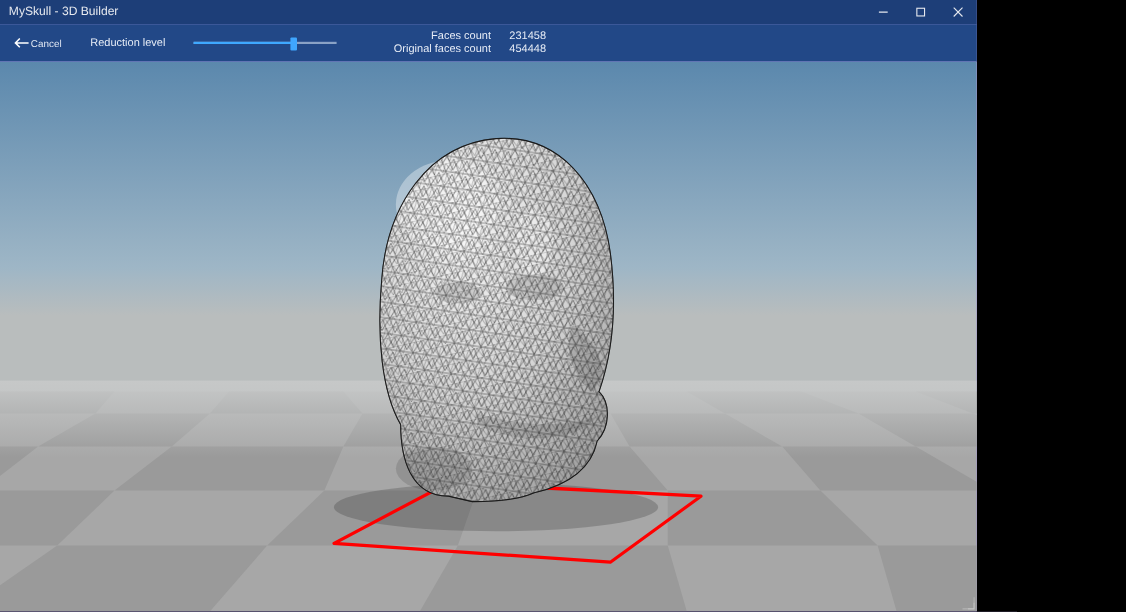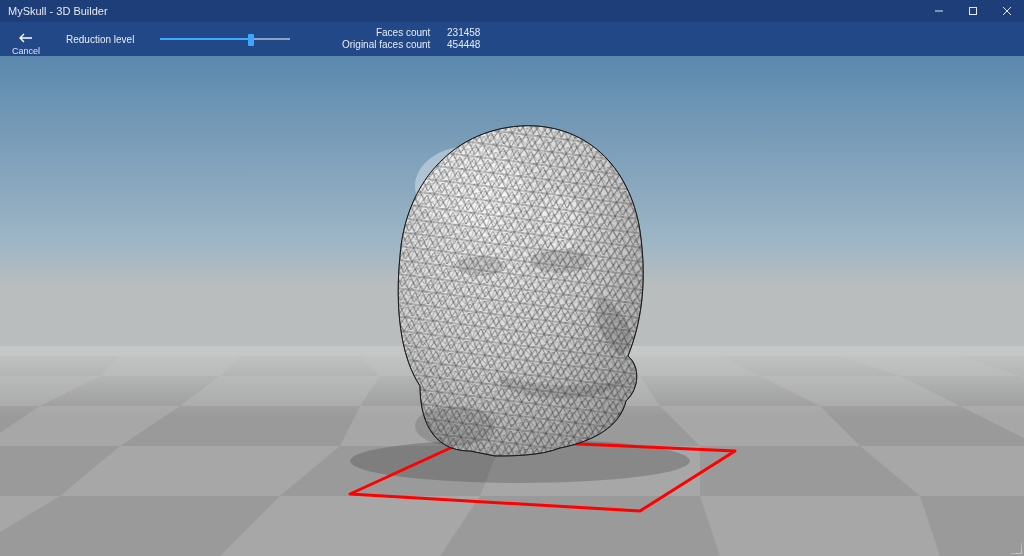--- a/index.html
+++ b/index.html
@@ -1,25 +1,25 @@
 <!DOCTYPE html>
 <html><head>
 <meta charset="utf-8">
 <style>
   html,body{margin:0;padding:0;width:1024px;height:556px;overflow:hidden;font-family:"Segoe UI",Arial,sans-serif;font-size:11px;color:#fff;background:#000;}
-  .window{position:relative;width:1024px;height:556px;background:#c4b5fd;}
+  .window{position:relative;width:888px;height:556px;background:#c4b5fd;}
   
   .titlebar{position:absolute;left:0;top:0;right:0;height:22px;background:#1d3e78;display:flex;align-items:center;justify-content:space-between;padding:0 0 0 8px;box-sizing:border-box;}
   .titlebar .title{font-size:11px;color:#e6e9ef;}
   .win-controls{display:flex;height:22px;}
   .win-btn{width:34px;height:22px;display:flex;align-items:center;justify-content:center;color:#e6e9ef;}
   .win-btn svg{width:10px;height:10px;stroke:#e6e9ef;stroke-width:1;fill:none;}
   
   .toolbar{position:absolute;left:0;top:22px;right:0;height:34px;background:#224887;display:flex;align-items:center;padding:0 6px;box-sizing:border-box;gap:6px;}
-  .tb-btn{display:flex;flex-direction:column;align-items:center;justify-content:flex-end;padding:0 6px;height:100%;}
+  .tb-btn{display:flex;flex-direction:row;align-items:center;justify-content:flex-end;padding:0 6px;height:100%;}
   .tb-btn .ico{height:14px;display:flex;align-items:center;justify-content:center;}
   .tb-btn .ico svg{stroke:#fff;stroke-width:1.4;fill:none;}
   .tb-btn .lbl{font-size:9px;color:#dfe6f2;margin-top:1px;}
   .slider-group{display:flex;align-items:center;margin-left:14px;gap:26px;}
   .slider-label{font-size:10px;color:#e6ecf6;}
   .slider{position:relative;width:130px;height:14px;}
   .slider .track{position:absolute;left:0;right:0;top:6px;height:2px;background:#8aa2c6;}
   .slider .fill{position:absolute;left:0;top:6px;height:2px;background:#3fa9ff;width:70%;}
   .slider .thumb{position:absolute;top:2px;left:70%;width:6px;height:12px;margin-left:-3px;background:#3fa6ff;border-radius:1px;}
   .stats{margin-left:24px;font-size:10px;color:#e6ecf6;line-height:12px;}

